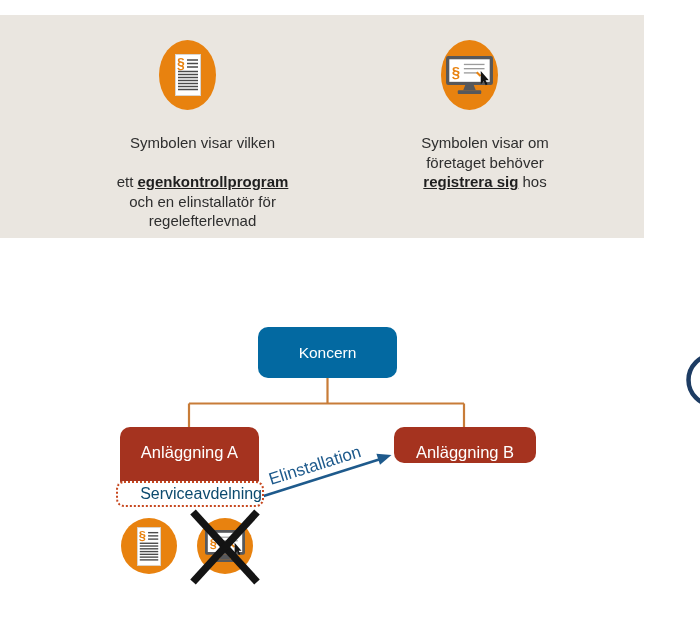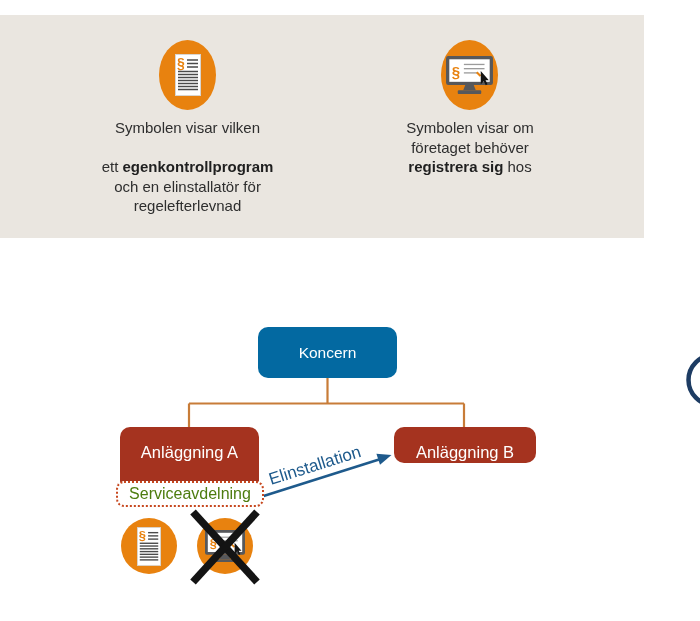--- a/index.html
+++ b/index.html
@@ -11,36 +11,36 @@
   .icon-ellipse{
     position:absolute;width:57px;height:70px;border-radius:50%;
     background:#e8820f;display:flex;align-items:center;justify-content:center;
   }
   .icon-circle{
     position:absolute;width:56px;height:56px;border-radius:50%;
     background:#e8820f;display:flex;align-items:center;justify-content:center;
   }
   .legend-text{
     position:absolute;top:118px;text-align:center;
-    font-size:15px;line-height:19.5px;color:#2e2e2e;margin:0;
+    font-size:15px;line-height:19.5px;color:#2e2e2e;margin:15px;
   }
   .legend-text.left{left:60px;width:255px;}
   .legend-text.right{left:345px;width:250px;}
-  .legend-text b{font-weight:bold;color:#1f1f1f;}
+  .legend-text b{font-weight:bold;color:#1f1f1f;text-decoration:underline;}
   .overlay{position:absolute;left:0;top:0;}
   .org-box{
     position:absolute;border-radius:10px;color:#ffffff;text-align:center;
   }
   .org-box.root{left:258px;top:327px;width:139px;height:51px;background:#0369a1;font-size:15.5px;line-height:51px;}
   .org-box.child-a{left:120px;top:427px;width:139px;height:64px;background:#a5331f;font-size:16.5px;line-height:50px;}
   .org-box.child-b{left:394px;top:427px;width:142px;height:36px;background:#a5331f;font-size:16.5px;line-height:50px;}
   .sub-unit{
     position:absolute;left:116px;top:481px;width:144px;height:22px;
     border:2px dotted #c7481f;border-radius:8px;background:#ffffff;
-    text-align:center;font-size:16px;line-height:22px;color:#4d7c0f;
+    text-align:right;font-size:16px;line-height:22px;color:#0c4a6e;
   }
   .xmark{position:absolute;left:186px;top:507px;}
   svg text.para{font-family:"Liberation Sans",sans-serif;}
 </style>
 </head>
 <body>
 
 <div class="canvas">
 
   <div class="banner"></div>

